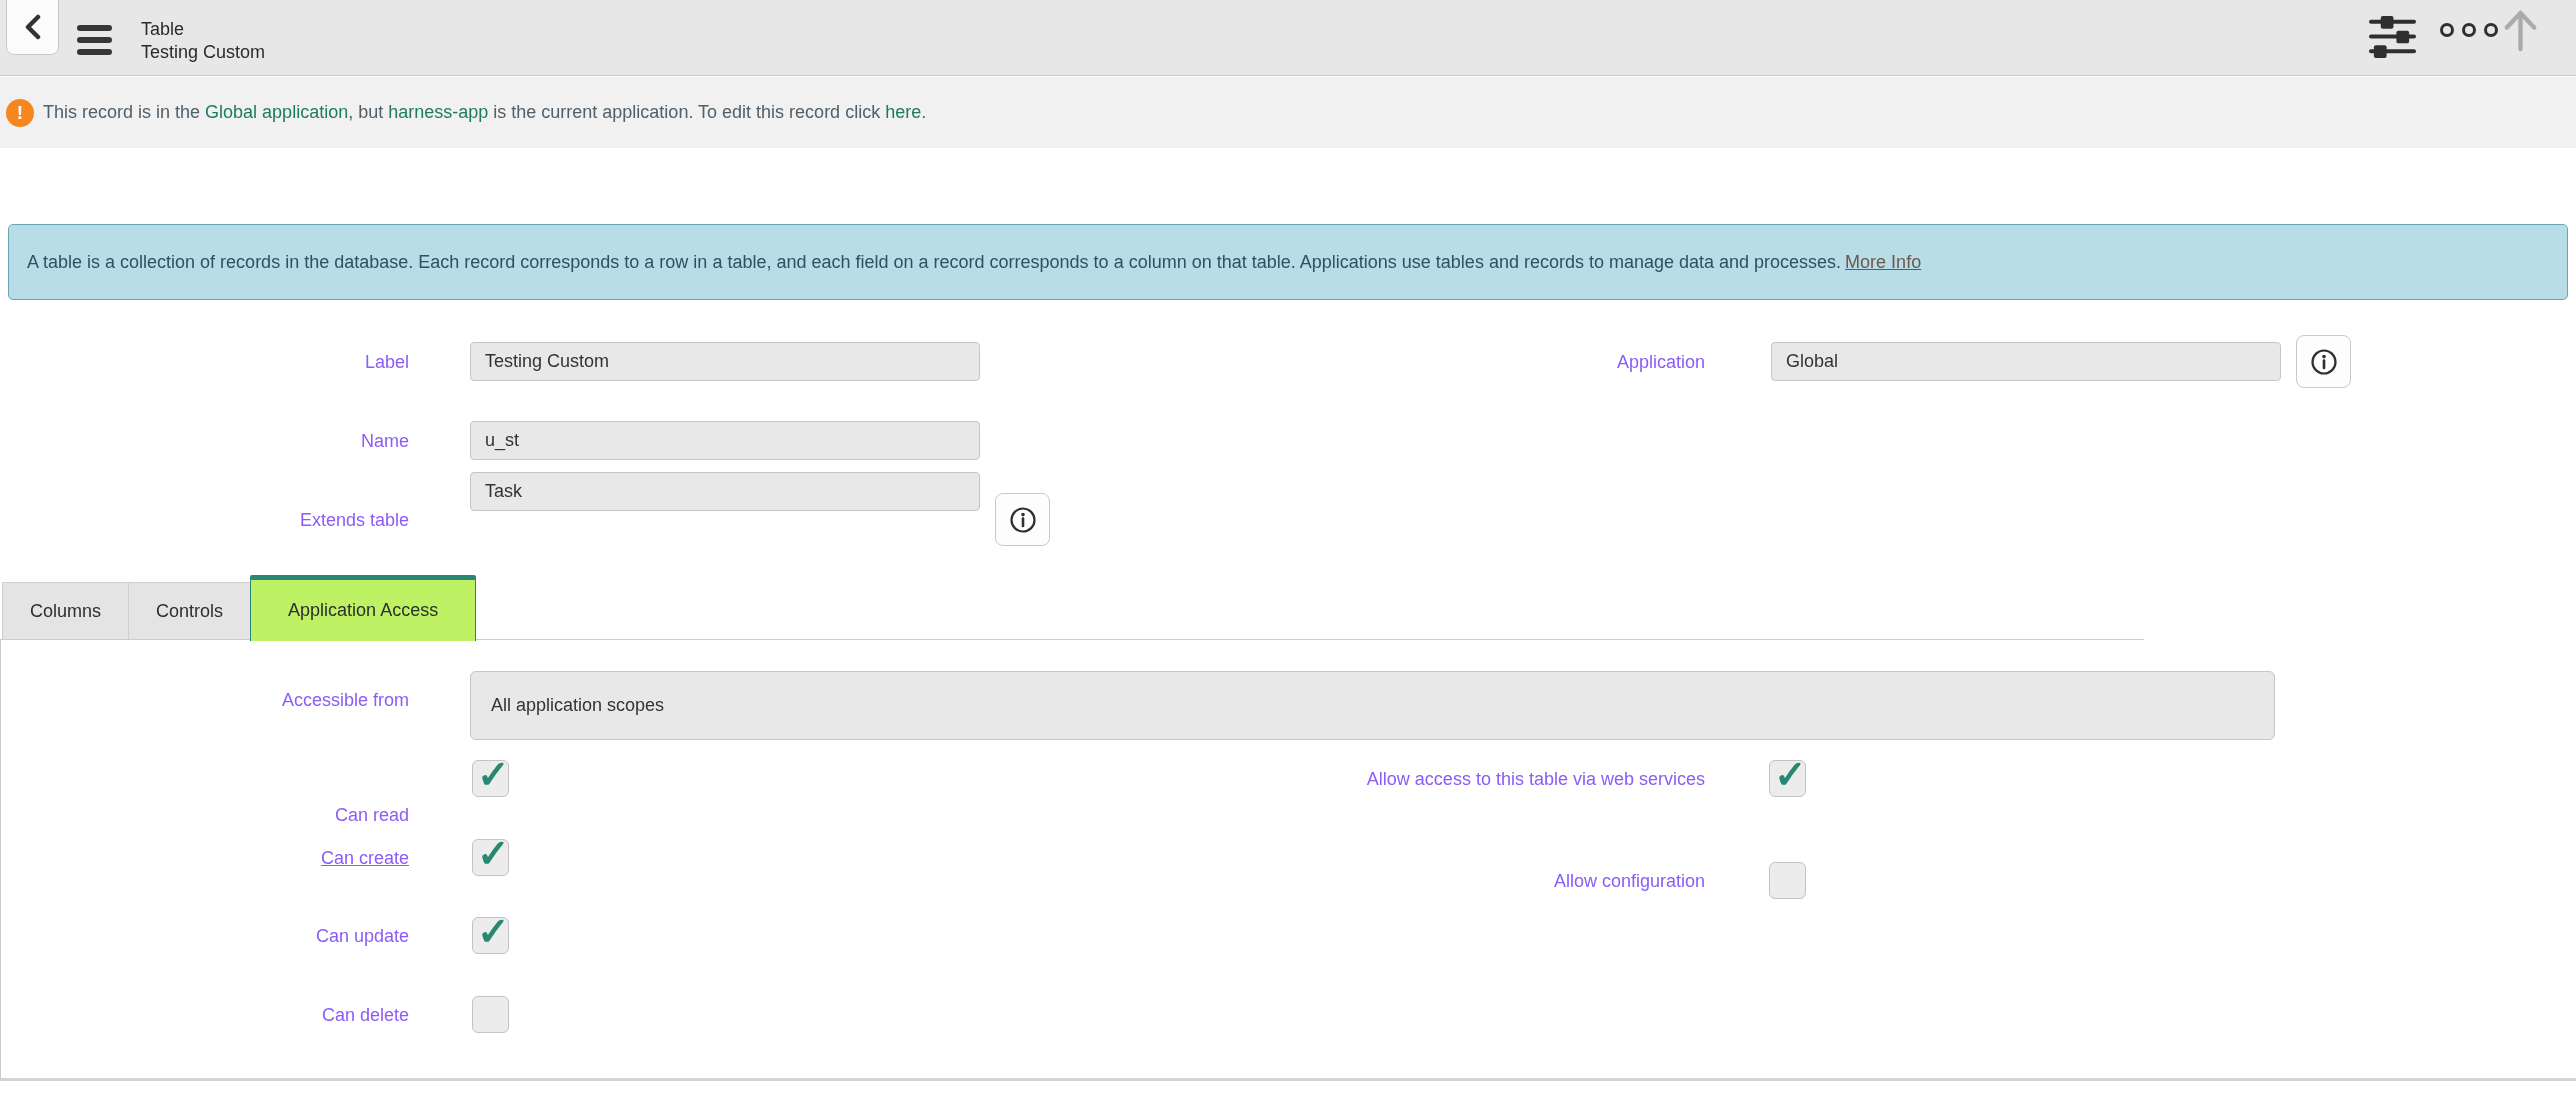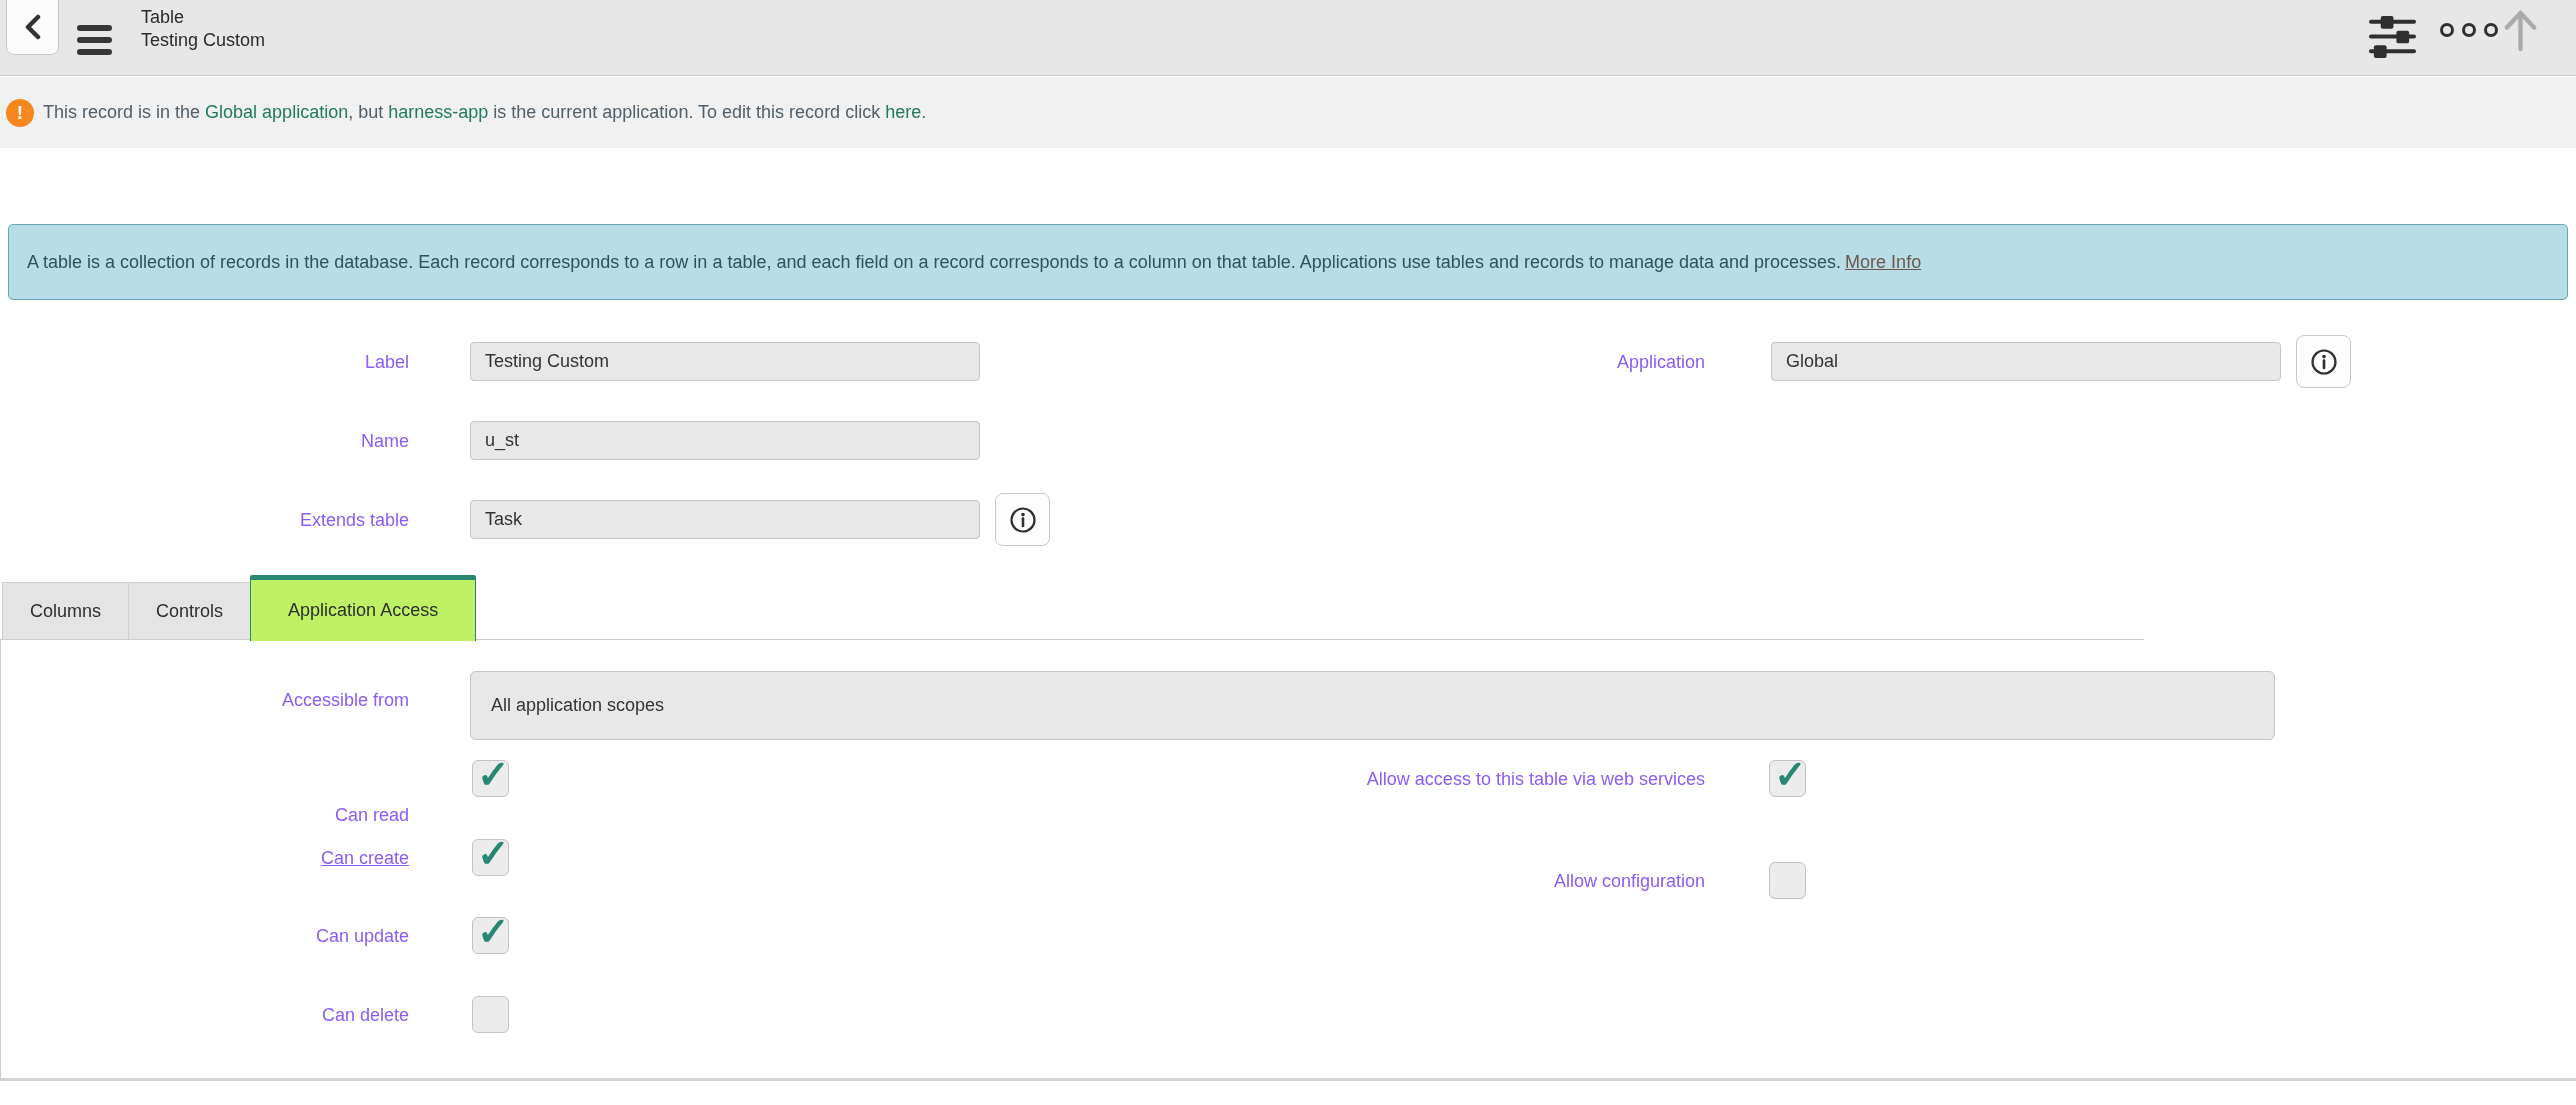--- a/index.html
+++ b/index.html
@@ -17,21 +17,21 @@
     background: #e7e7e7; border-bottom: 1px solid #c8c8c8;
   }
   .back-btn {
     position: absolute; left: 6px; top: -12px; width: 53px; height: 67px;
     background: #fbfbfb; border: 1px solid #c9c9c9; border-radius: 8px;
     display: flex; align-items: flex-end; justify-content: center;
     padding-bottom: 14px; cursor: pointer;
   }
   .hamburger { position: absolute; left: 77px; top: 25px; width: 35px; cursor: pointer; }
   .hamburger .bar { height: 6px; background: #363636; border-radius: 3px; margin-bottom: 6px; width: 35px; }
-  .title-block { position: absolute; left: 141px; top: 6px; line-height: 23px; font-size: 18px; color: #2b2b2b; }
+  .title-block { position: absolute; left: 141px; top: 18px; line-height: 23px; font-size: 18px; color: #2b2b2b; }
   .hdr-icon { position: absolute; cursor: pointer; }
   .dots { left: 2440px; top: 23px; display: flex; gap: 8px; }
   .dot { width: 14px; height: 14px; border: 3.4px solid #2f2f2f; border-radius: 50%; }
 
   
   .warning-bar {
     position: absolute; top: 77px; left: 0; width: 2576px; height: 71px;
     background: #f1f1f1; display: flex; align-items: center; padding-left: 6px;
     font-size: 18px; color: #51606b;
   }
@@ -170,21 +170,21 @@
   <a class="more-info-link">More Info</a>
 </div>
 
 <label class="field-label" style="left:0; top:349px;">Label</label>
 <input class="text-input" style="left: 470px; top: 342px;" value="Testing Custom">
 
 <label class="field-label" style="left:0; top:428px;">Name</label>
 <input class="text-input" style="left: 470px; top: 421px;" value="u_st">
 
 <label class="field-label" style="left:0; top:507px;">Extends table</label>
-<input class="text-input" style="left: 470px; top: 500px;" value="Task">
+<input class="text-input" style="left: 470px; top: 472px;" value="Task">
 <div class="info-btn" style="left:995px; top:493px;">
   <span>
     <svg width="28" height="28" viewBox="0 0 28 28">
       <circle cx="14" cy="14" r="11.5" fill="none" stroke="#2f2f2f" stroke-width="2.2"></circle>
       <circle cx="14" cy="8.6" r="1.8" fill="#2f2f2f"></circle>
       <line x1="14" y1="12.5" x2="14" y2="20" stroke="#2f2f2f" stroke-width="2.6" stroke-linecap="round"></line>
     </svg>
   </span>
 </div>
 

